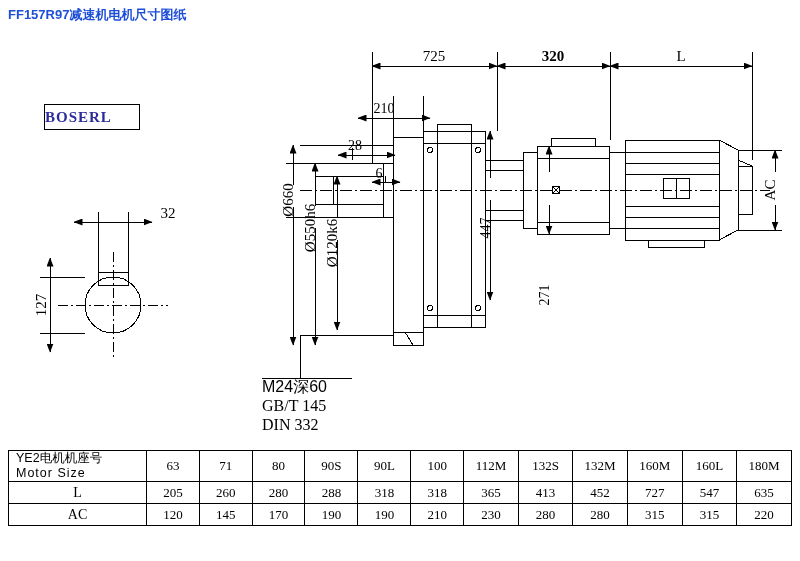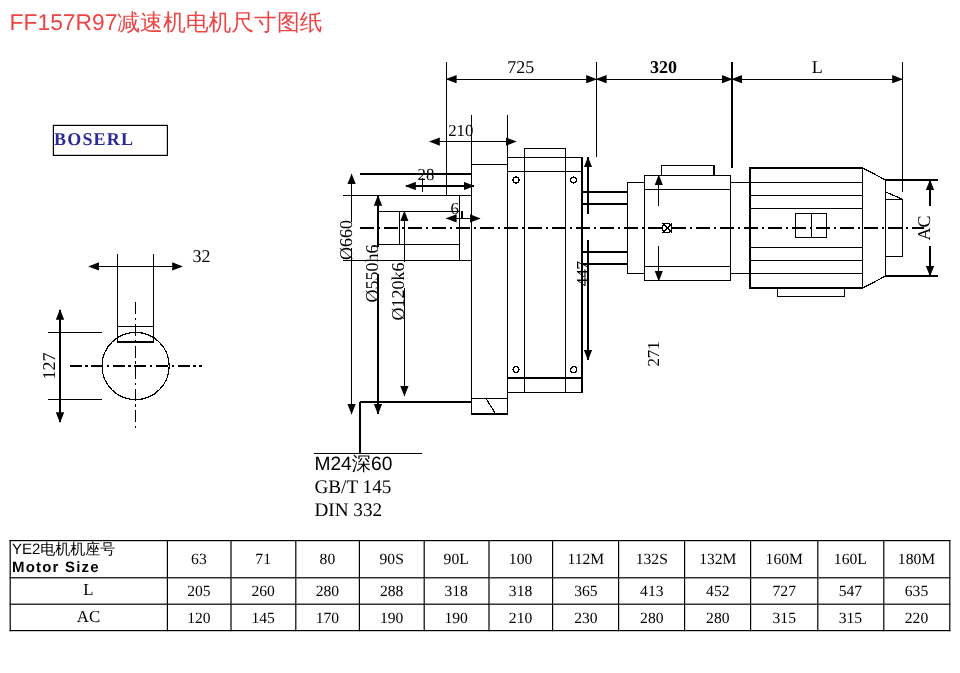--- a/index.html
+++ b/index.html
@@ -13,23 +13,23 @@
     height: 561px;
     background: #ffffff;
     font-family: "Liberation Serif", serif;
     overflow: hidden;
   }
   #title {
     position: absolute;
     left: 8px;
     top: 6px;
     font-family: "Liberation Sans", sans-serif;
-    font-weight: normal;
-    font-size: 19px;
-    color: #ef4444;
+    font-weight: bold;
+    font-size: 13px;
+    color: #1d4ed8;
     letter-spacing: 0px;
     white-space: nowrap;
   }
   #logo-box {
     position: absolute;
     left: 44px;
     top: 104px;
     width: 96px;
     height: 26px;
     border: 1px solid #000;
@@ -72,26 +72,26 @@
     height: 19px;
     font-weight: normal;
   }
   #spec-table td.rowhdr {
     width: 142px;
   }
   #spec-table td.hdr-cn {
     font-family: "Liberation Sans", sans-serif;
     font-size: 12.5px;
     line-height: 15px;
-    padding: 0 1px;
+    padding: 0 7px;
     text-align: left;
     margin-left: 44px;
   }
   #spec-table td.hdr-cn .ln1 { display:block; }
-  #spec-table td.hdr-cn .ln2 { display:block; letter-spacing: 1px; font-weight: bold;}
+  #spec-table td.hdr-cn .ln2 { display:block; letter-spacing: 1px;}
   #spec-table td.rowlabel {
     text-align: center;
     font-size: 14px;
   }
   #spec-table .vcell { width: 54px; text-align: center; }
 </style>
 </head>
 <body>
 
 <div id="page">

